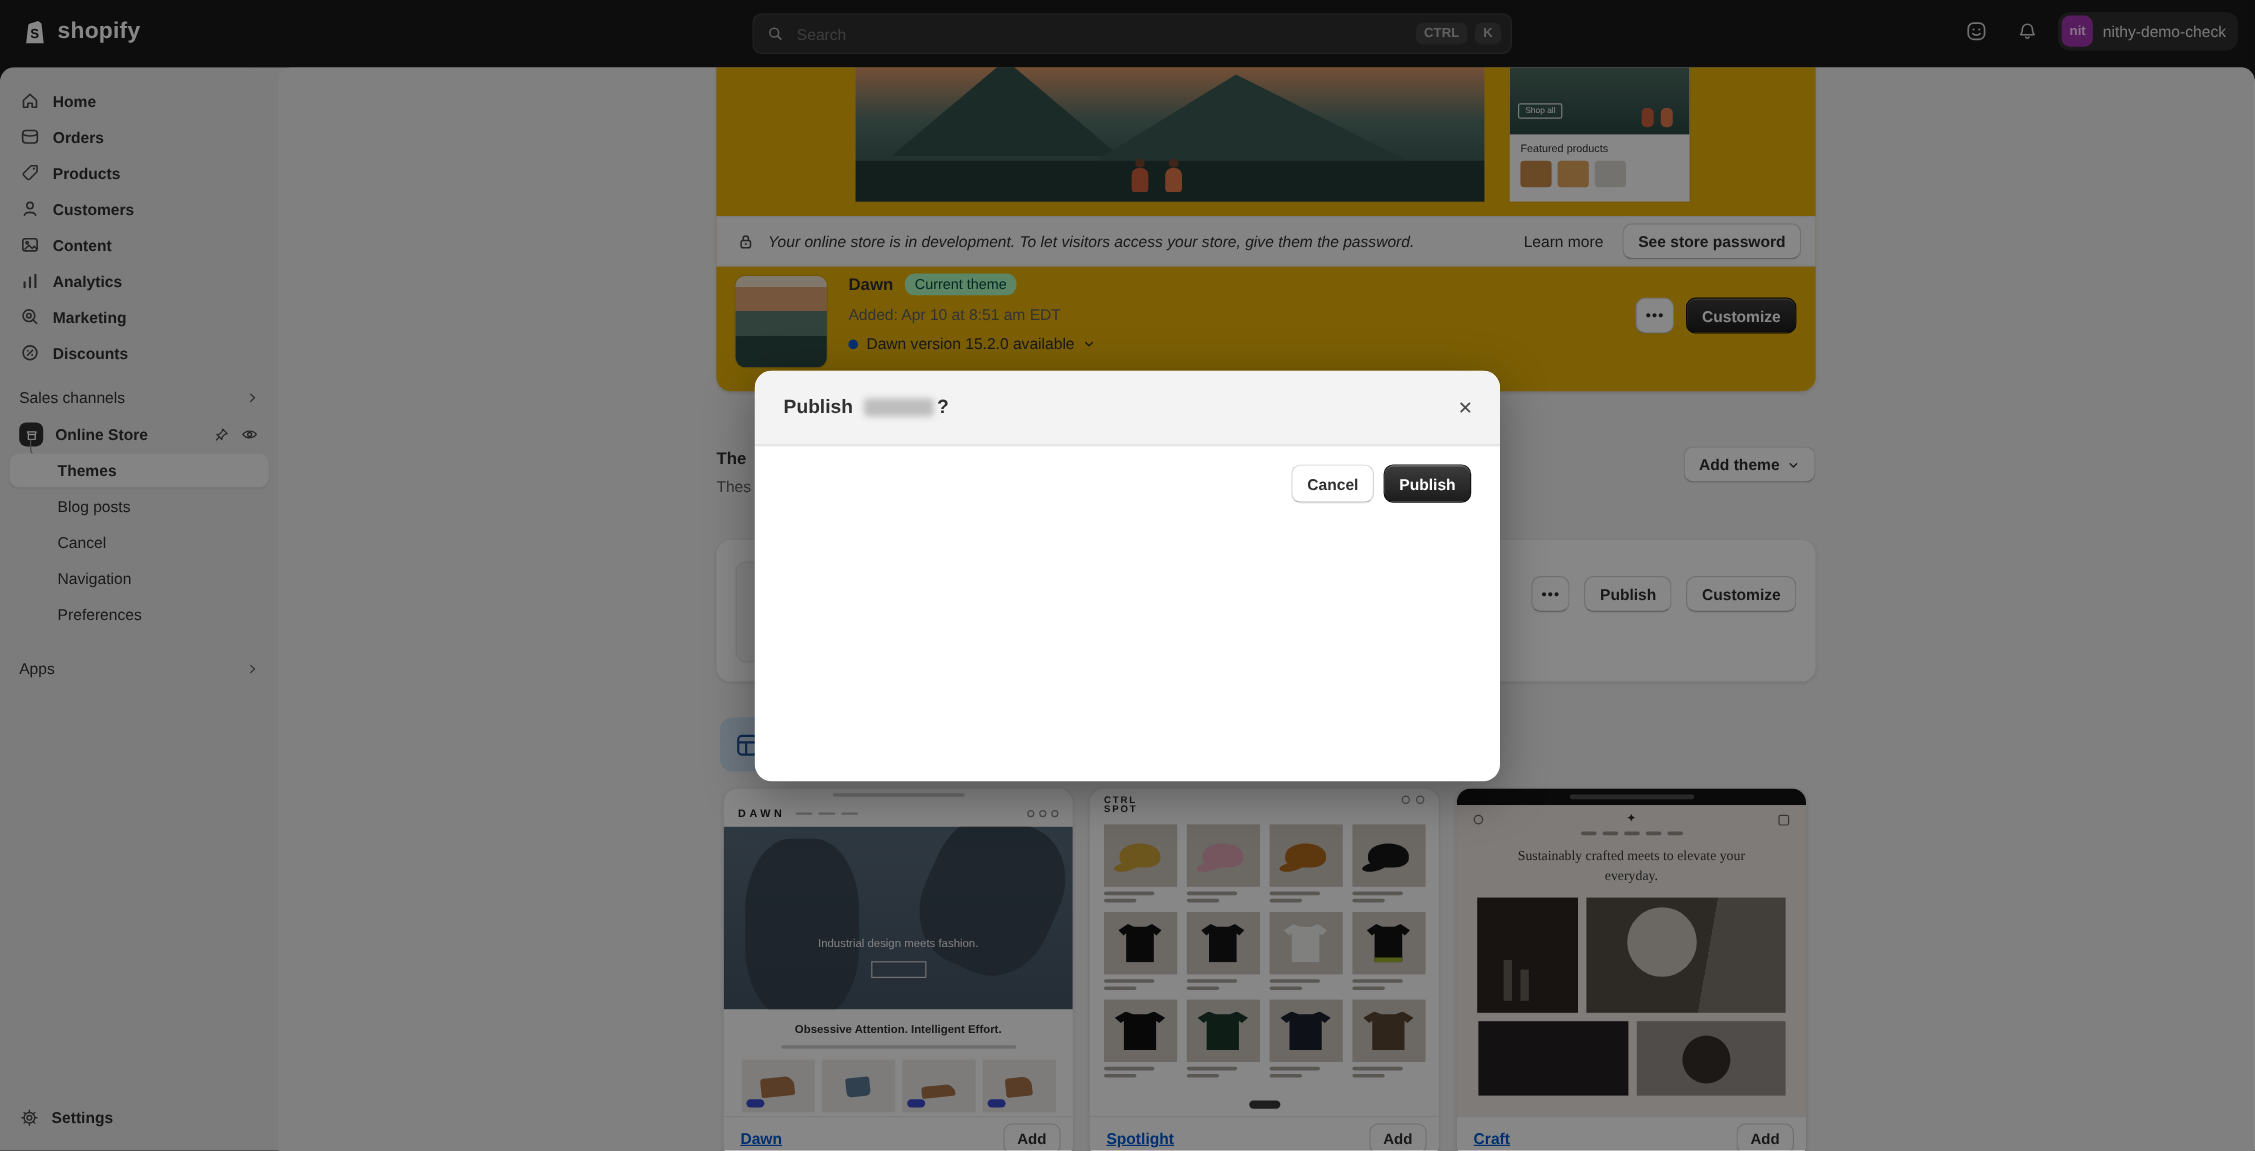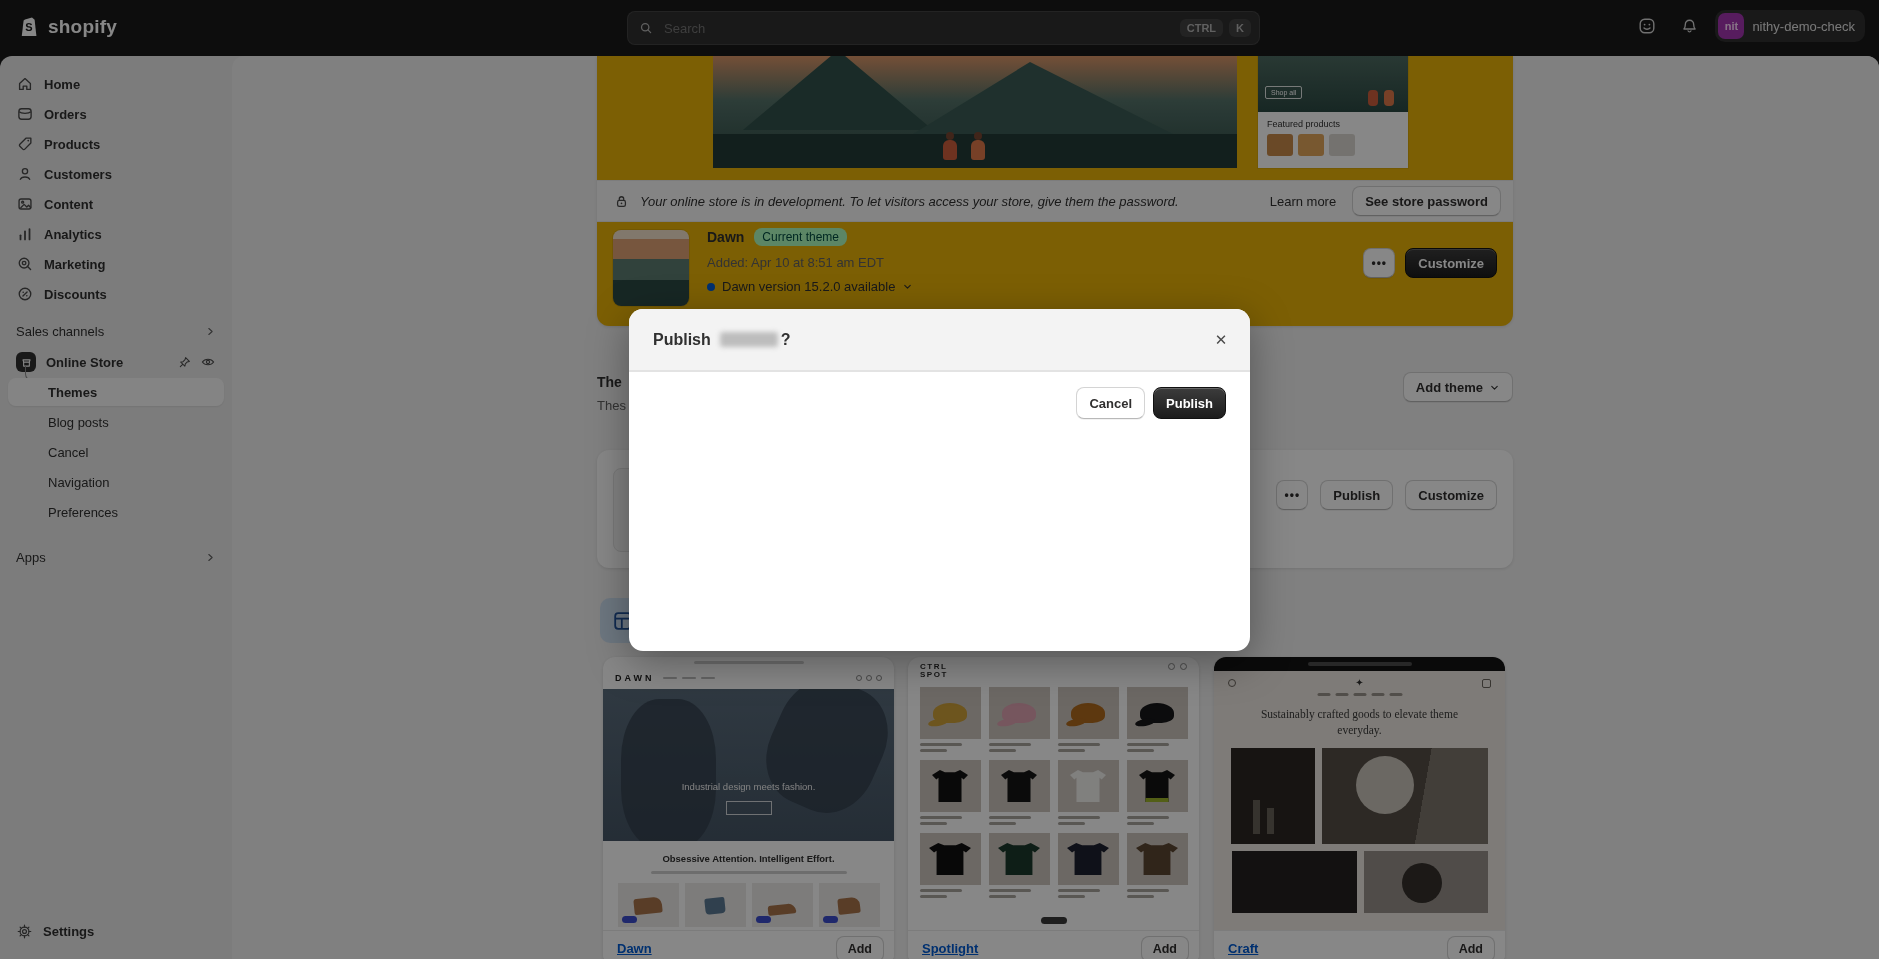--- a/index.html
+++ b/index.html
@@ -642,21 +642,21 @@
         <span class="c-diamond">✦</span>
         <span class="c-bag"></span>
         <span class="c-menu">
             <i></i>
             <i></i>
             <i></i>
             <i></i>
             <i></i>
           </span>
       </div>
-      <div class="c-heading">Sustainably crafted goods to elevate theme everyday.</div>
+      <div class="c-heading">Sustainably crafted meets to elevate your everyday.</div>
       <div class="c-row">
         <div class="c-ph1">
             <i style="left:22px"></i>
             <i style="left:36px;height:26px"></i>
           </div>
         <div class="c-ph2">
             <span class="c-plate"></span>
           </div>
       </div>
       <div class="c-row2">

